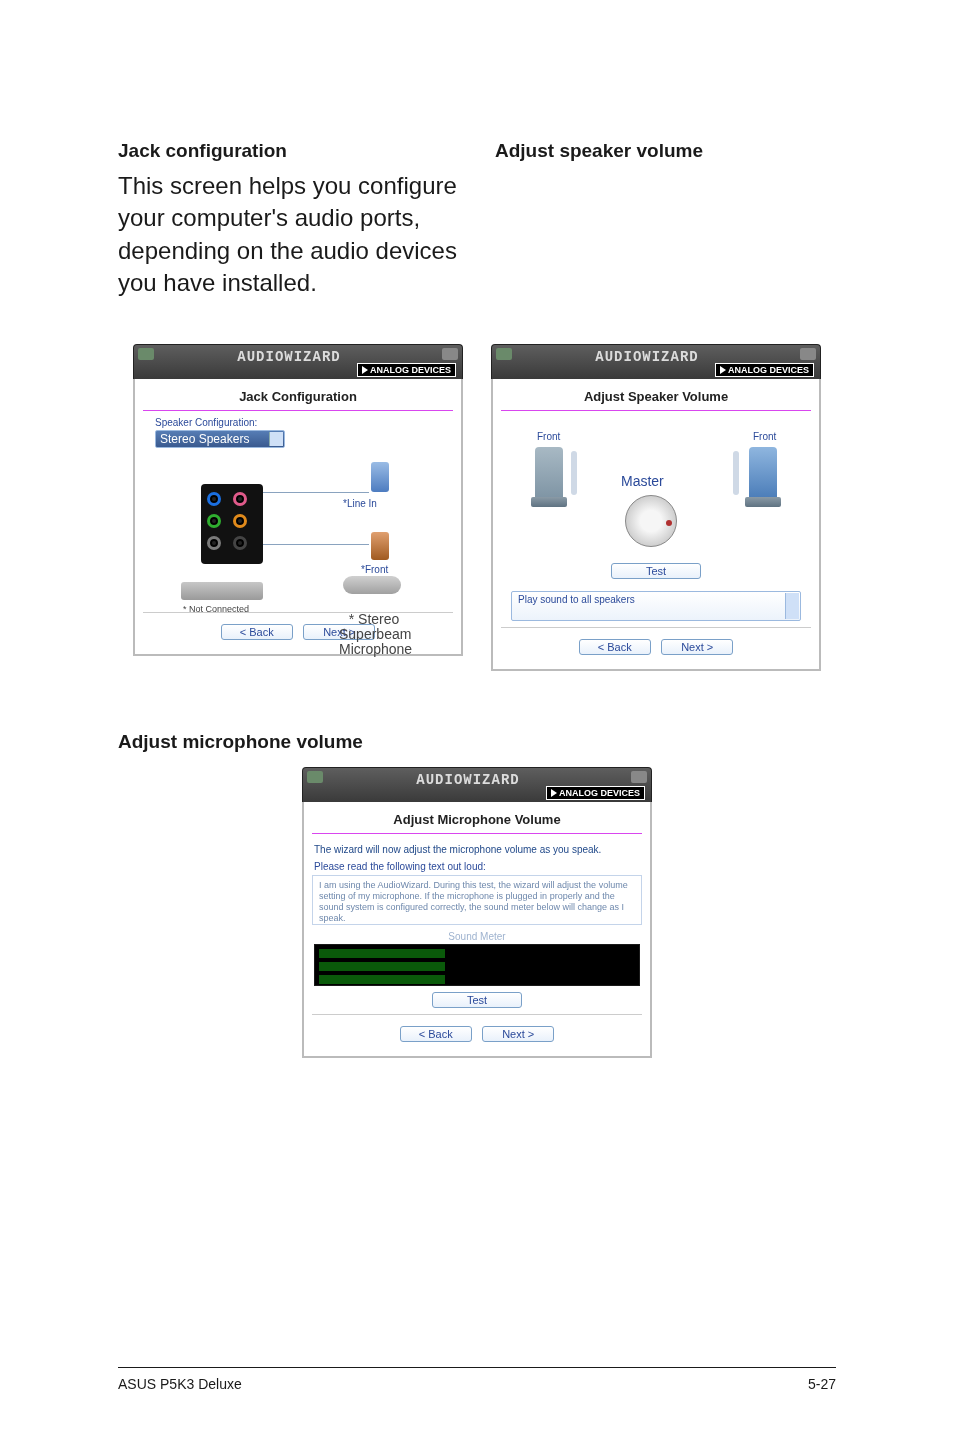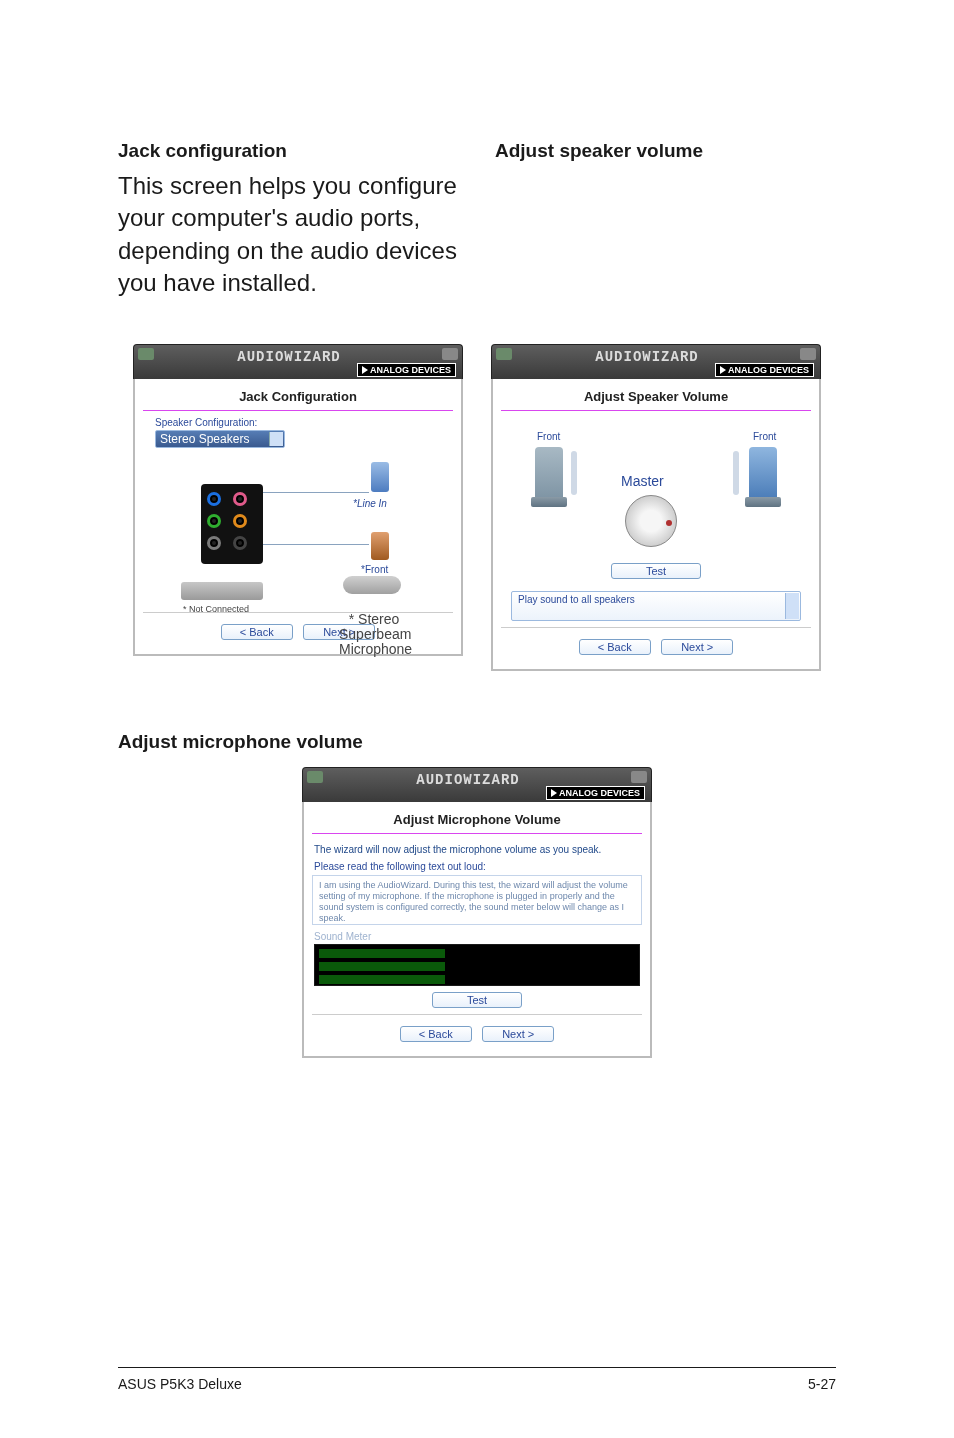--- a/index.html
+++ b/index.html
@@ -37,21 +37,21 @@
   .jack.green {border-color:#2fae2f;}
   .jack.orange{border-color:#e08a1b;}
   .jack.grey {border-color:#7a7a7a;}
   .jack.black{border-color:#444;}
   .linein-ico { position:absolute; left:228px; top:6px; width:18px; height:30px; background:linear-gradient(#9abce5,#4d7cc0); border-radius:3px; }
   .front-ico  { position:absolute; left:228px; top:76px; width:18px; height:28px; background:linear-gradient(#e0a070,#a05a20); border-radius:3px; }
   .line { position:absolute; background:#8aa3bf; height:1px; }
   .jc-l1 { left:116px; top:36px; width:110px; }
   .jc-l2 { left:116px; top:88px; width:110px; }
   .jc-cap { position:absolute; font-size:10px; color:#2b4a9a; }
-  .jc-cap.linein { left:210px; top:42px;font-style:italic; }
+  .jc-cap.linein { left:200px; top:42px; }
   .jc-cap.front  { left:218px; top:108px; }
   .jc-bottom { position:absolute; left:38px; top:126px; width:82px; height:18px; background:linear-gradient(#c7c7c7,#9a9a9a); border-radius:3px; }
   .jc-nc { position:absolute; left:40px; top:148px; font-size:9px; color:#444; }
   .jc-mic { position:absolute; left:200px; top:120px; width:58px; height:18px; background:linear-gradient(#d0d0d0,#a0a0a0); border-radius:9px; }
   .jc-miclabel { position:absolute; left:196px; top:156px; font-size:14px; color:#444; text-align:center; width:70px; line-height:1.1;}
   
   .asv-area { position:relative; height:170px; }
   .spk { position:absolute; width:28px; height:52px; background:linear-gradient(#a8b9c4,#7e94a4); border-radius:4px 4px 0 0; }
   .spk::after{content:"";position:absolute;bottom:-8px;left:-4px;right:-4px;height:10px;background:linear-gradient(#8a9aa6,#5f7382);border-radius:2px;}
   .spk.left  { left:34px;  top:30px; }
@@ -65,21 +65,21 @@
   .knob-wrap { position:absolute; left:124px; top:78px; }
   .knob { width:52px; height:52px; border-radius:50%; background:radial-gradient(#f6f6f6 30%, #cfcfcf 70%, #9e9e9e 100%); border:1px solid #888; position:relative;}
   .knob::after{content:"";position:absolute;right:4px;top:24px;width:6px;height:6px;background:#b03030;border-radius:50%;}
   .master-label{position:absolute; left:120px; top:56px; font-size:14px; color:#2b4a9a;}
   .asv-select { margin: 4px 10px 0 10px; height:30px; border:1px solid #9bb9df; background:linear-gradient(#ffffff,#ecf3fb); font-size:10px; color:#2b4a9a; padding-left:6px; line-height:16px; position:relative; border-radius:2px;}
   .asv-select .arrow{position:absolute;right:1px;top:1px;bottom:1px;width:14px;background:#cfe0f7;border-left:1px solid #9bb9df;}
   
   .amv-desc { font-size:10px; color:#224a8a; margin: 4px 2px 6px 2px; }
   .amv-label { font-size:10px; color:#2b4a9a; margin: 2px 2px 3px 2px; }
   .amv-box { border:1px solid #c4d4ea; background:#fff; padding:4px 6px; font-size:9px; color:#6e88ac; line-height:1.25; height:50px;}
-  .meter-label{ font-size:10px; color:#9fb3cf; margin: 6px 2px 2px 2px;}
+  .meter-label{ font-size:10px; color:#9fb3cf; margin: 6px 2px 2px 2px; text-align: center;}
   .meter { border:1px solid #1a1a1a; background:#000; height:42px; margin: 0 2px; padding:4px;}
   .meter-row { height:9px; background:linear-gradient(90deg,#0a5a0a,#0a5a0a 40%, #000 40%); margin-bottom:4px;}
   .section2 { margin-top: 60px; }
   .shot-center { display:flex; justify-content:center; margin-top: 14px; }
   .footer { position:absolute; bottom:46px; left:118px; right:118px; border-top:1px solid #1a1a1a; padding-top:8px; display:flex; justify-content:space-between; font-size:14px; }
 </style>
 </head>
 <body>
 
 <div class="page">

